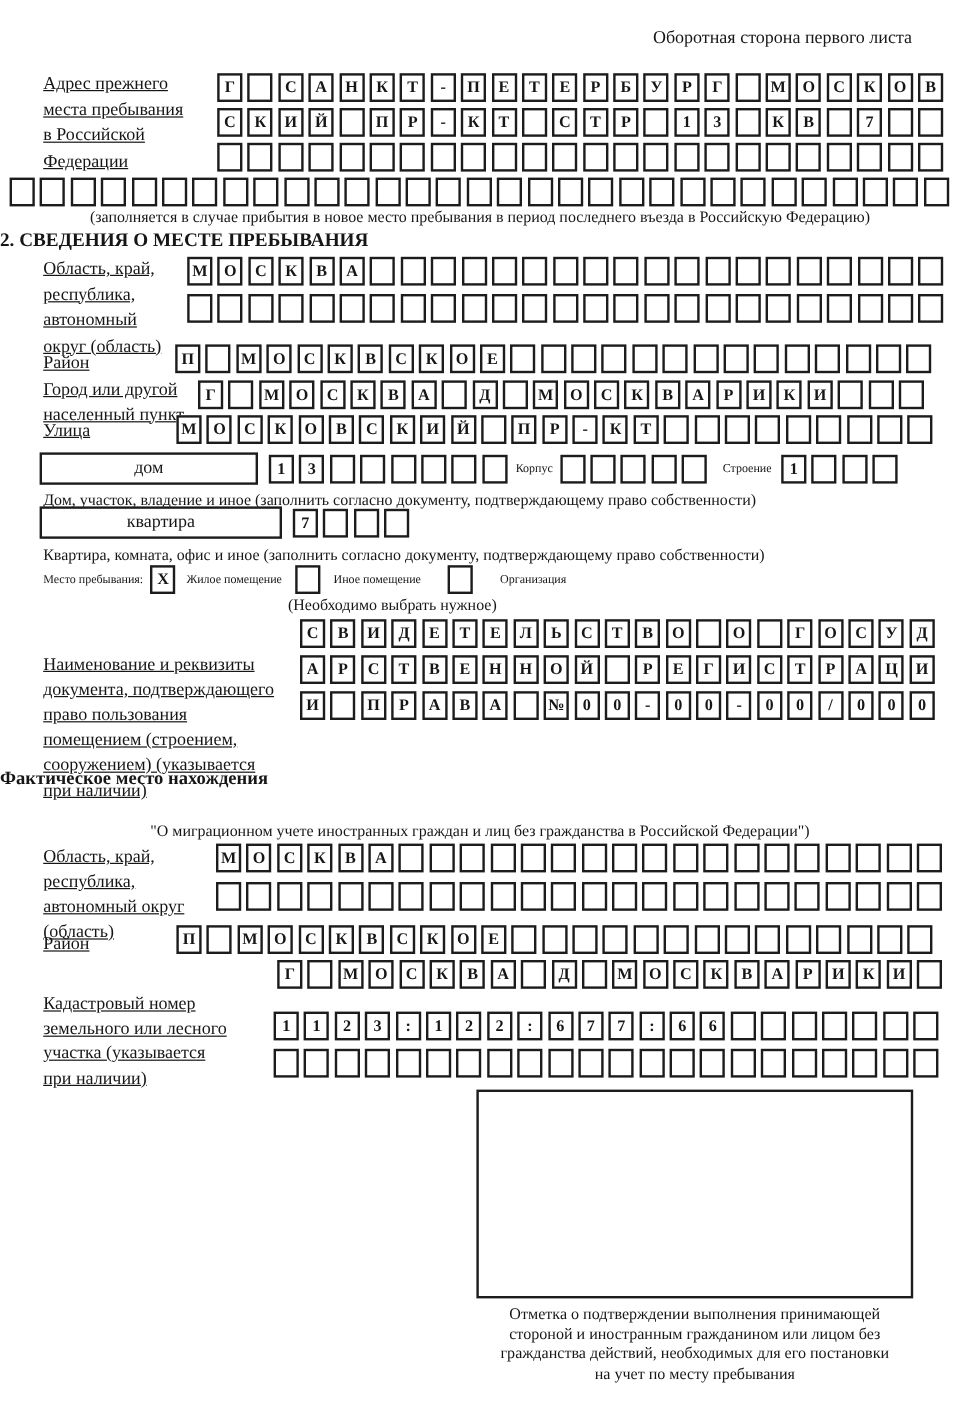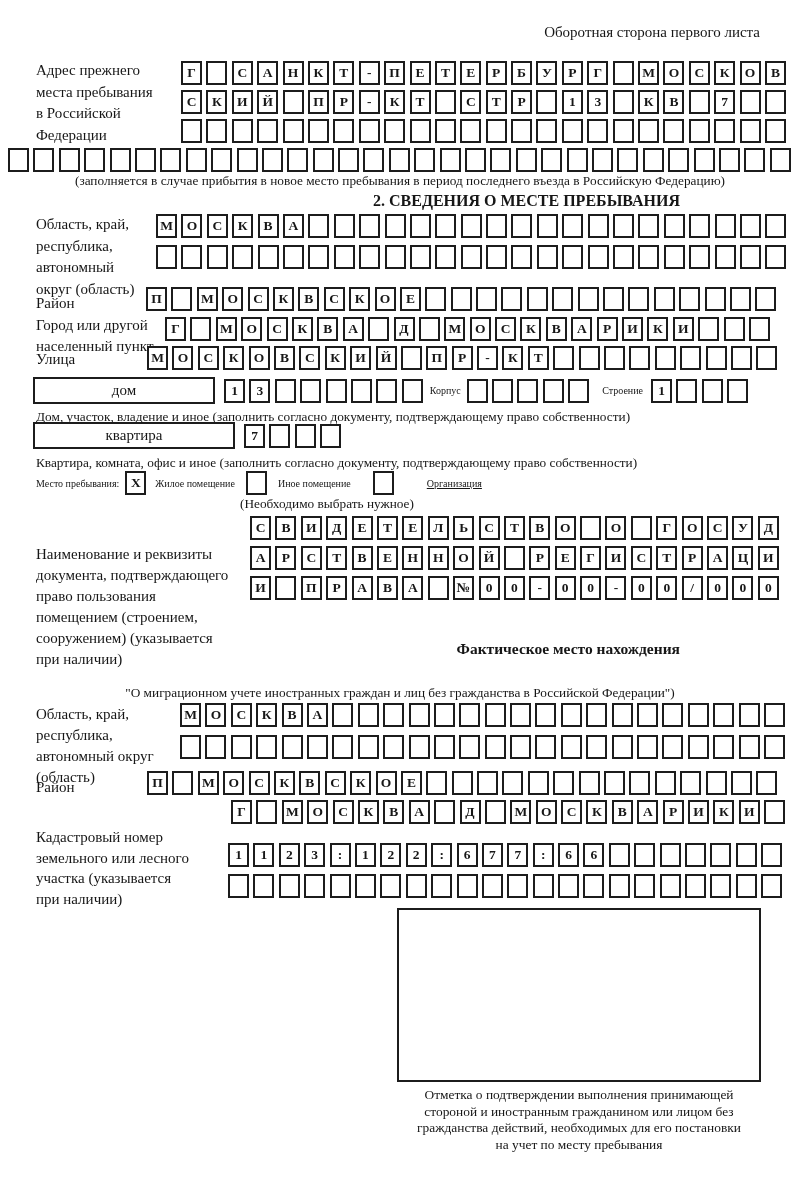--- a/index.html
+++ b/index.html
@@ -10,28 +10,28 @@
     background: #ffffff;
     color: #161616;
     font-family: "Liberation Serif", "DejaVu Serif", serif;
     overflow: hidden;
   }
   .abs { position: absolute; }
   .label {
     font-size: 15px;
     line-height: 21.5px;
     white-space: pre-line;
+    text-decoration: underline;
   }
   .top-note { font-size: 15px; }
   .sec-title {
     left: 0; width: 644px;
-    text-align: right;
+    text-align: left;
     font-weight: bold;
     font-size: 16px;
-    padding-left: 36px;
   }
   .center-note {
     left: 0; width: 800px;
     text-align: center;
     font-size: 13.3px;
     line-height: 17px;
     white-space: pre-line;
   }
   .small-note { font-size: 13.3px; }
   .boxrow { display: inline-flex; gap: 4.4px; }
@@ -390,21 +390,21 @@
         <span class="cell">X</span>
       </div>
     <div class="inline-label" style="margin-left:9px;">Жилое помещение</div>
     <div class="boxrow" style="margin-left:11px;">
         <span class="cell"></span>
       </div>
     <div class="inline-label" style="margin-left:11px;">Иное помещение</div>
     <div class="boxrow" style="margin-left:22px;">
         <span class="cell"></span>
       </div>
-    <div class="inline-label" style="margin-left:33px;text-decoration:underline;">Организация</div>
+    <div class="inline-label" style="margin-left:23px;">Организация</div>
   </div>
   <div class="abs small-note" style="left:240px; top:496px;">(Необходимо выбрать нужное)</div>
 
   <div class="abs label" style="left:36px; top:544px; line-height:21px;">Наименование и реквизиты
 документа, подтверждающего
 право пользования
 помещением (строением,
 сооружением) (указывается
 при наличии)</div>
   <div class="abs boxrow" style="left:250px; top:516px;">

